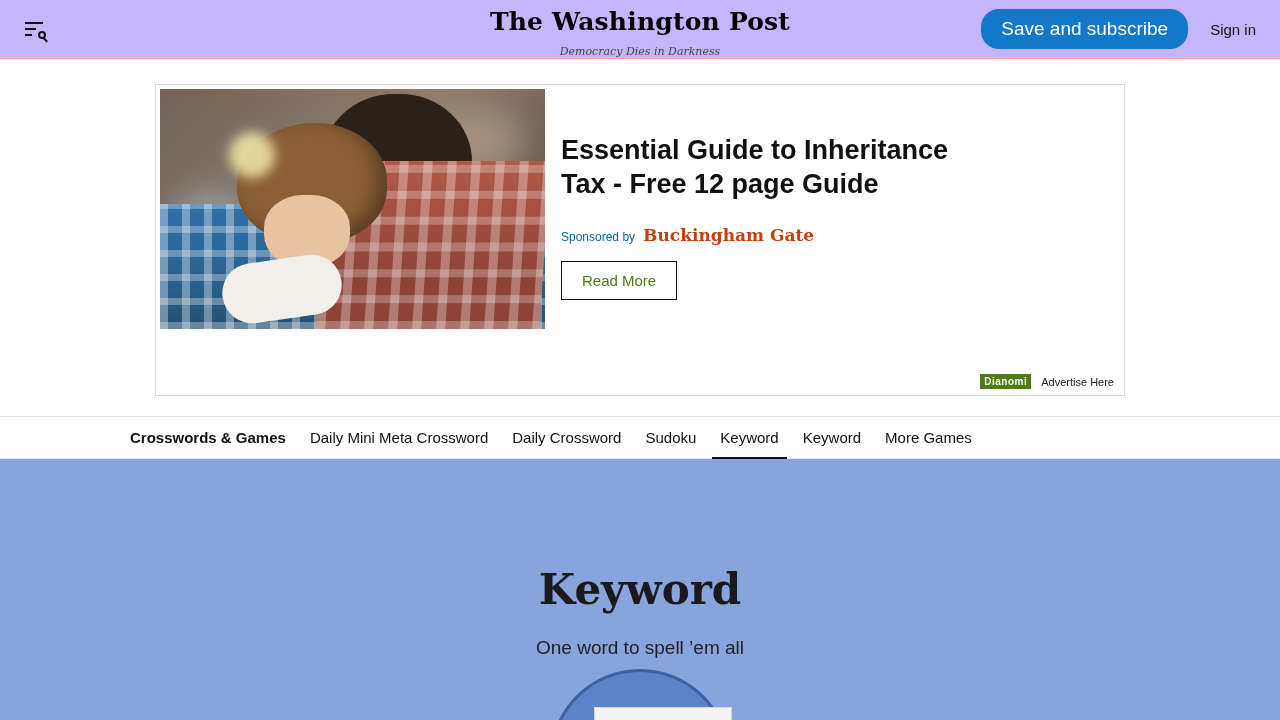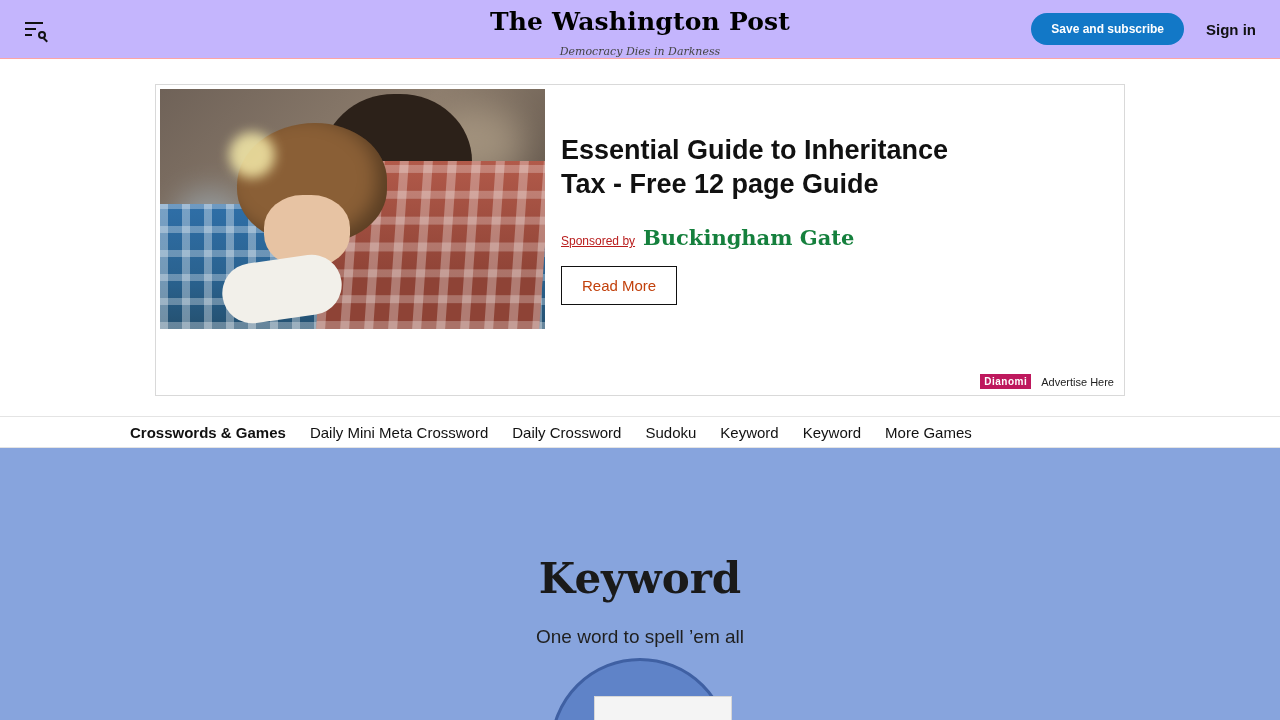--- a/index.html
+++ b/index.html
@@ -70,29 +70,29 @@
     margin-left: auto;
     display: flex; align-items: center; gap: 22px;
     padding-right: 24px;
   }
   .subscribe-btn {
     background: #0f7bbd;
     background: #1278c7;
     color: #fff;
     border: none;
     border-radius: 18px;
-    font-size: 12px;
-    font-weight: 700;
+    font-size: 19px;
+    font-weight: 400;
     padding: 9px 20px;
     cursor: pointer;
     font-family: "Liberation Sans", sans-serif;
   }
   .signin-link {
     font-size: 15px;
-    font-weight: 700;
+    font-weight: 400;
     color: #111;
     text-decoration: none;
     cursor: pointer;
   }
 
   
   .ad-wrap {
     padding: 25px 0 0 0;
     display: flex; justify-content: center;
     background: #fff;
@@ -177,51 +177,51 @@
     font-weight: 700;
     line-height: 34px;
     color: #111;
     max-width: 430px;
     font-family: "Liberation Sans", sans-serif;
   }
   .ad-sponsor {
     margin-top: 24px;
     display: flex; align-items: baseline; gap: 8px;
   }
-  .ad-sponsor-pre { font-size: 12px; color: #b91c1c; text-decoration: underline; }
+  .ad-sponsor-pre { font-size: 12px; color: #0369a1; }
   .ad-sponsor-name {
     font-family: "DejaVu Serif", serif;
-    font-size: 21px; font-weight: 700; color: #15803d;
+    font-size: 17px; font-weight: 700; color: #c2410c;
   }
   .ad-cta {
     margin-top: 16px;
     display: inline-block;
     border: 1px solid #111;
     padding: 10px 20px;
     font-size: 15px;
     background: #fff;
-    color: #c2410c;
+    color: #4d7c0f;
     cursor: pointer;
     font-family: "Liberation Sans", sans-serif;
   }
   .ad-footer {
     position: absolute; right: 10px; bottom: 6px;
     display: flex; align-items: center; gap: 10px;
   }
   .dianomi-logo {
-    background: #be185d; color: #fff;
+    background: #4d7c0f; color: #fff;
     font-size: 10px; letter-spacing: .5px;
     padding: 2px 4px; font-weight: 700;
     font-family: "Liberation Sans", sans-serif;
   }
   .advertise-here { font-size: 11px; color: #222; cursor: pointer; }
 
   
   .games-nav {
-    height: 32px;
+    height: 43px;
     border-top: 1px solid #e4e4e4;
     border-bottom: 1px solid #e4e4e4;
     display: flex; align-items: center;
     padding-left: 130px;
     gap: 0;
     background: #fff;
     margin-top: 20px;
   }
   .nav-item {
     font-size: 15px;

